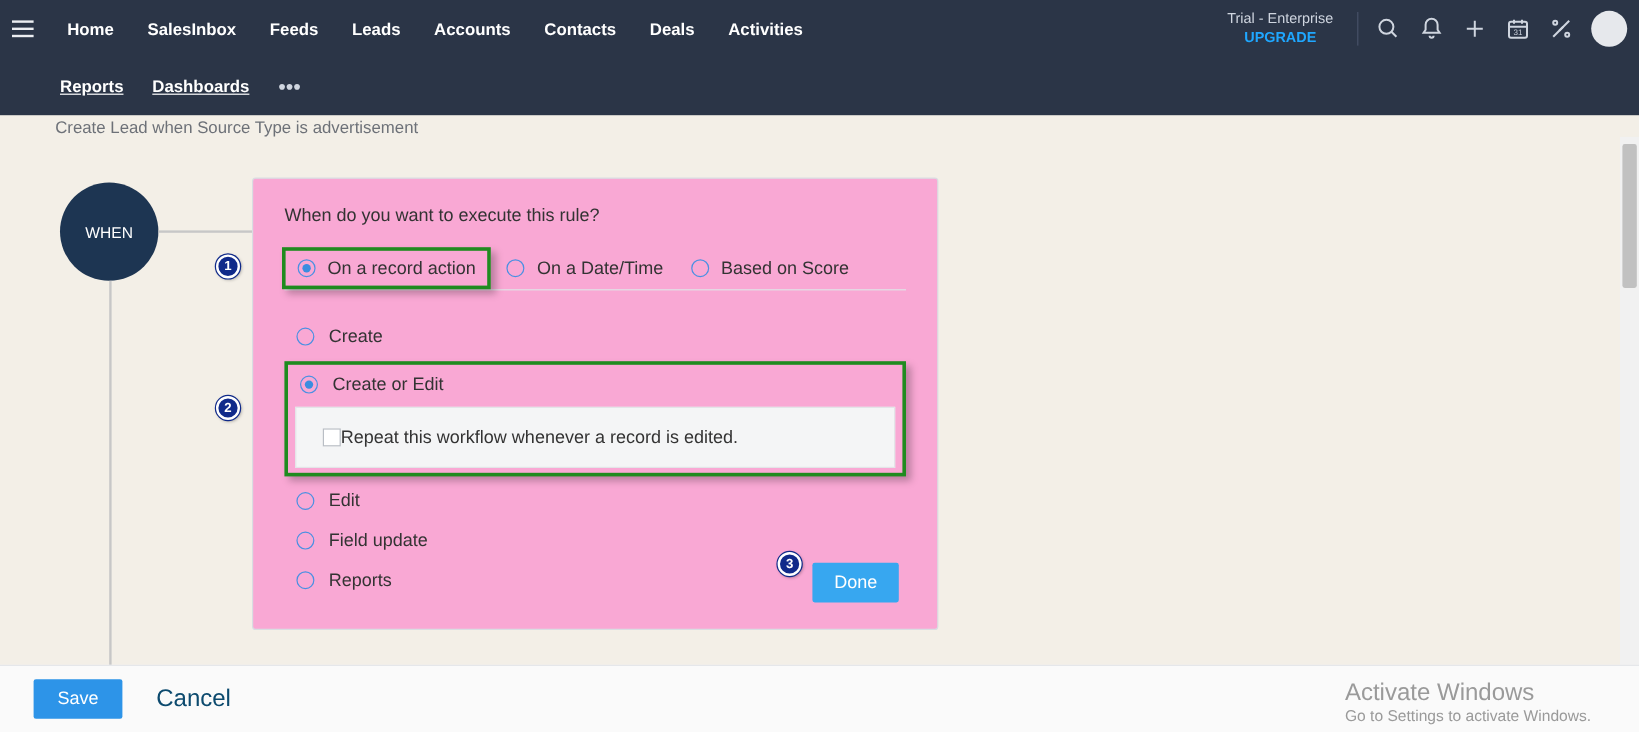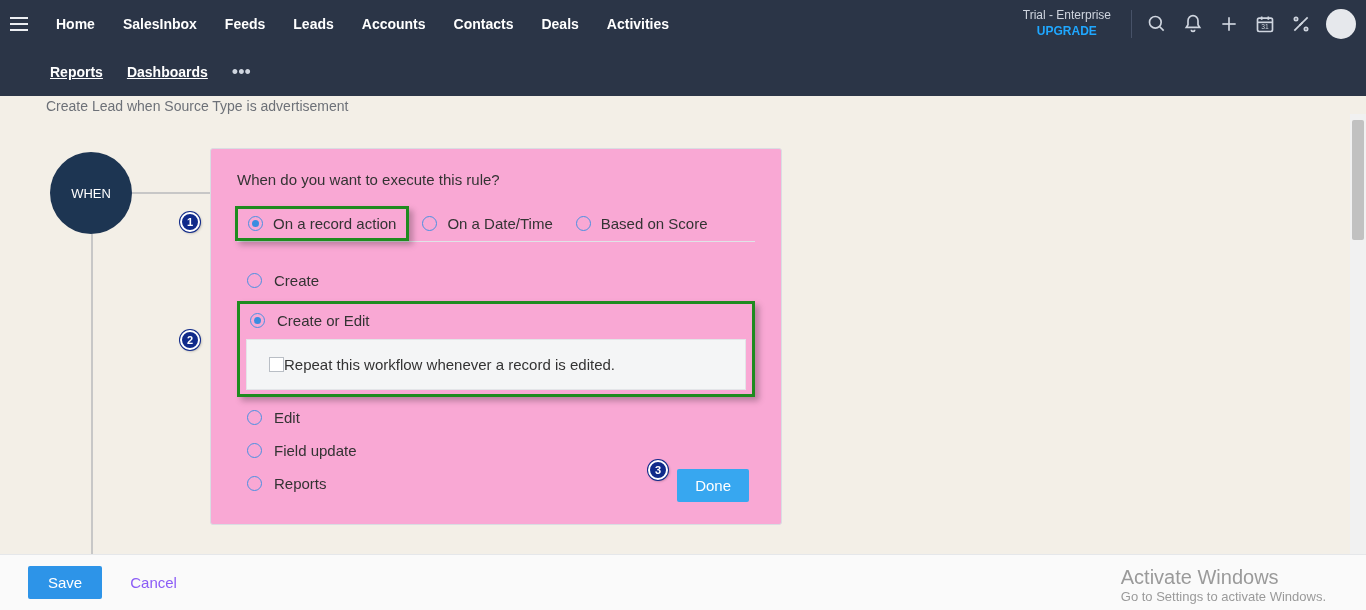--- a/index.html
+++ b/index.html
@@ -52,21 +52,21 @@
   .selected-wrap { position: relative; }
   .repeat-box { background: #f4f5f6; border: 1px solid #e3e5e8; padding: 16px 22px; display: flex; align-items: center; font-size: 15px; color: #333; margin-top: 2px; }
   .chk { width: 15px; height: 15px; border: 1px solid #b9bec5; background: #fff; }
 
   .done-btn { position: absolute; right: 32px; bottom: 22px; background: #37a7f0; color: #fff; border: none; padding: 8px 18px; font-size: 15px; border-radius: 2px; cursor: pointer; }
 
   .step-badge { position: absolute; width: 20px; height: 20px; border-radius: 50%; background: #102a8a; color:#fff; border:2px solid #fff; box-shadow: 0 0 0 1px #102a8a, 1px 1px 3px rgba(0,0,0,.4); display:flex; align-items:center; justify-content:center; font-size:11px; font-weight:700; }
 
   .footer { position: absolute; left:0; bottom:0; width:100%; height:56px; background:#fafafa; border-top:1px solid #e5e7ea; display:flex; align-items:center; padding-left:28px; gap:28px; }
   .save-btn { background:#2d94e8; color:#fff; border:none; padding:8px 20px; font-size:15px; border-radius:2px; cursor:pointer; }
-  .cancel-link { color:#8b5cf6; font-size:15px; cursor:pointer; }
+  .cancel-link { color:#0c4a6e; font-size:20px; cursor:pointer; }
 
   .watermark { position:absolute; right:40px; bottom:6px; text-align:left; color:#9a9a9a; }
   .watermark .t1 { font-size:20px; }
   .watermark .t2 { font-size:13px; }
 
   svg { display:block; }
 </style>
 </head>
 <body>
 

